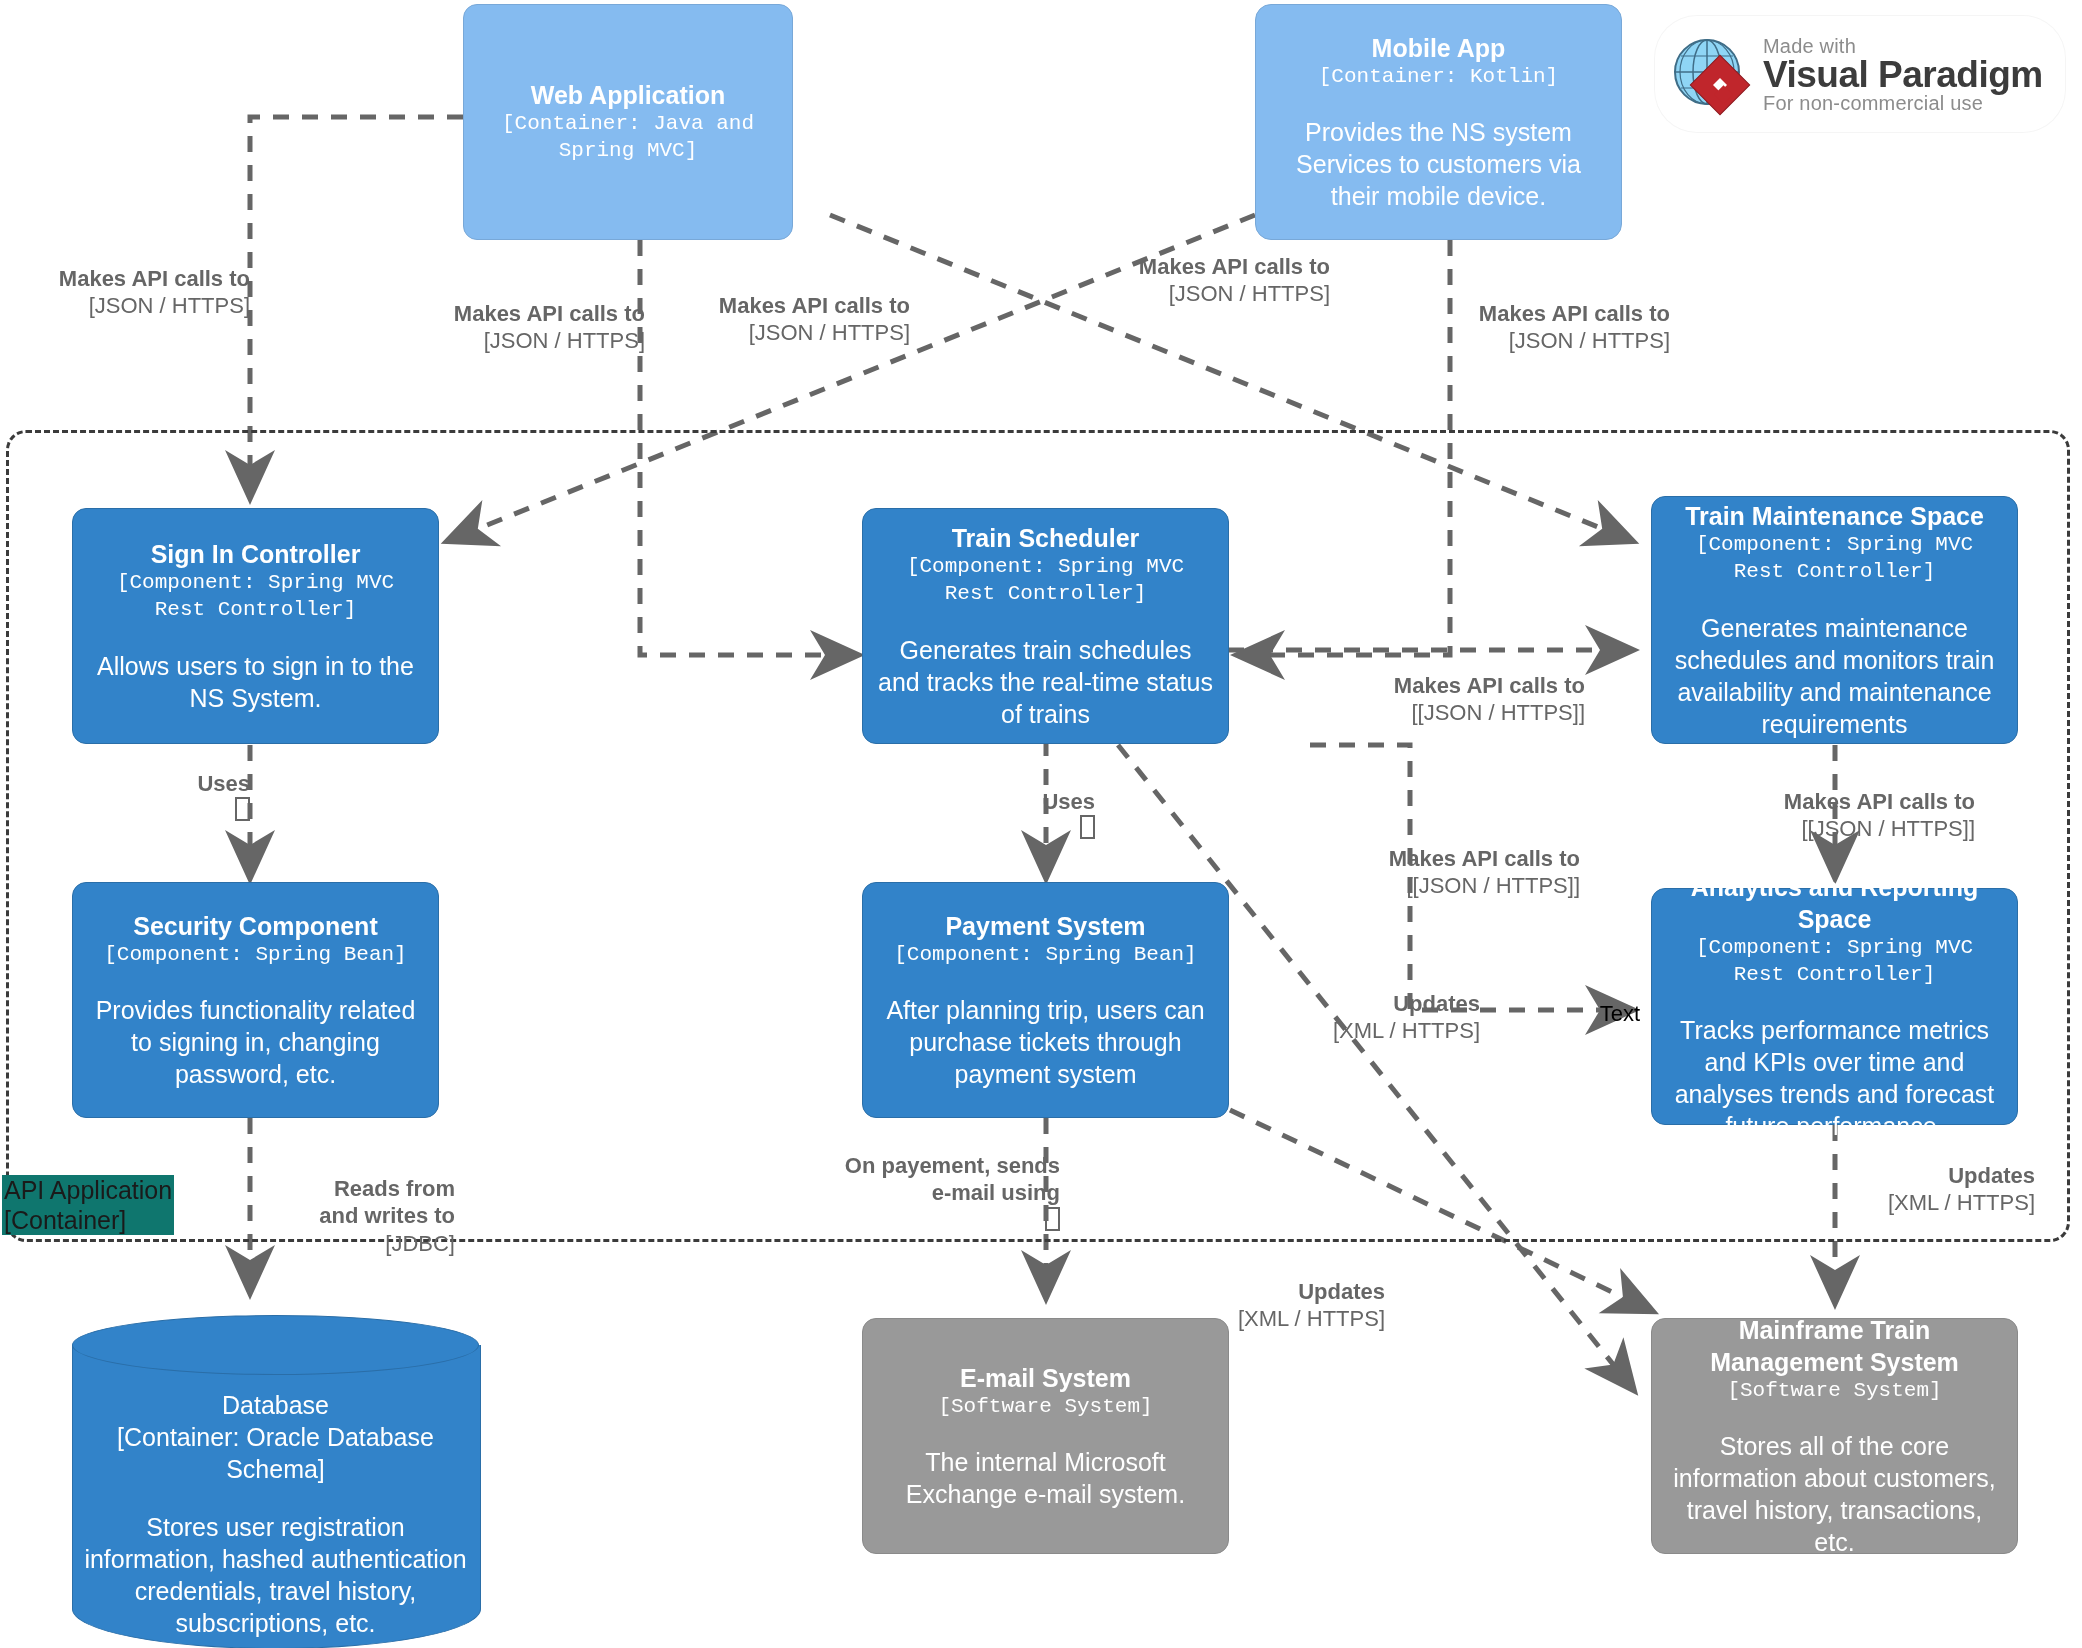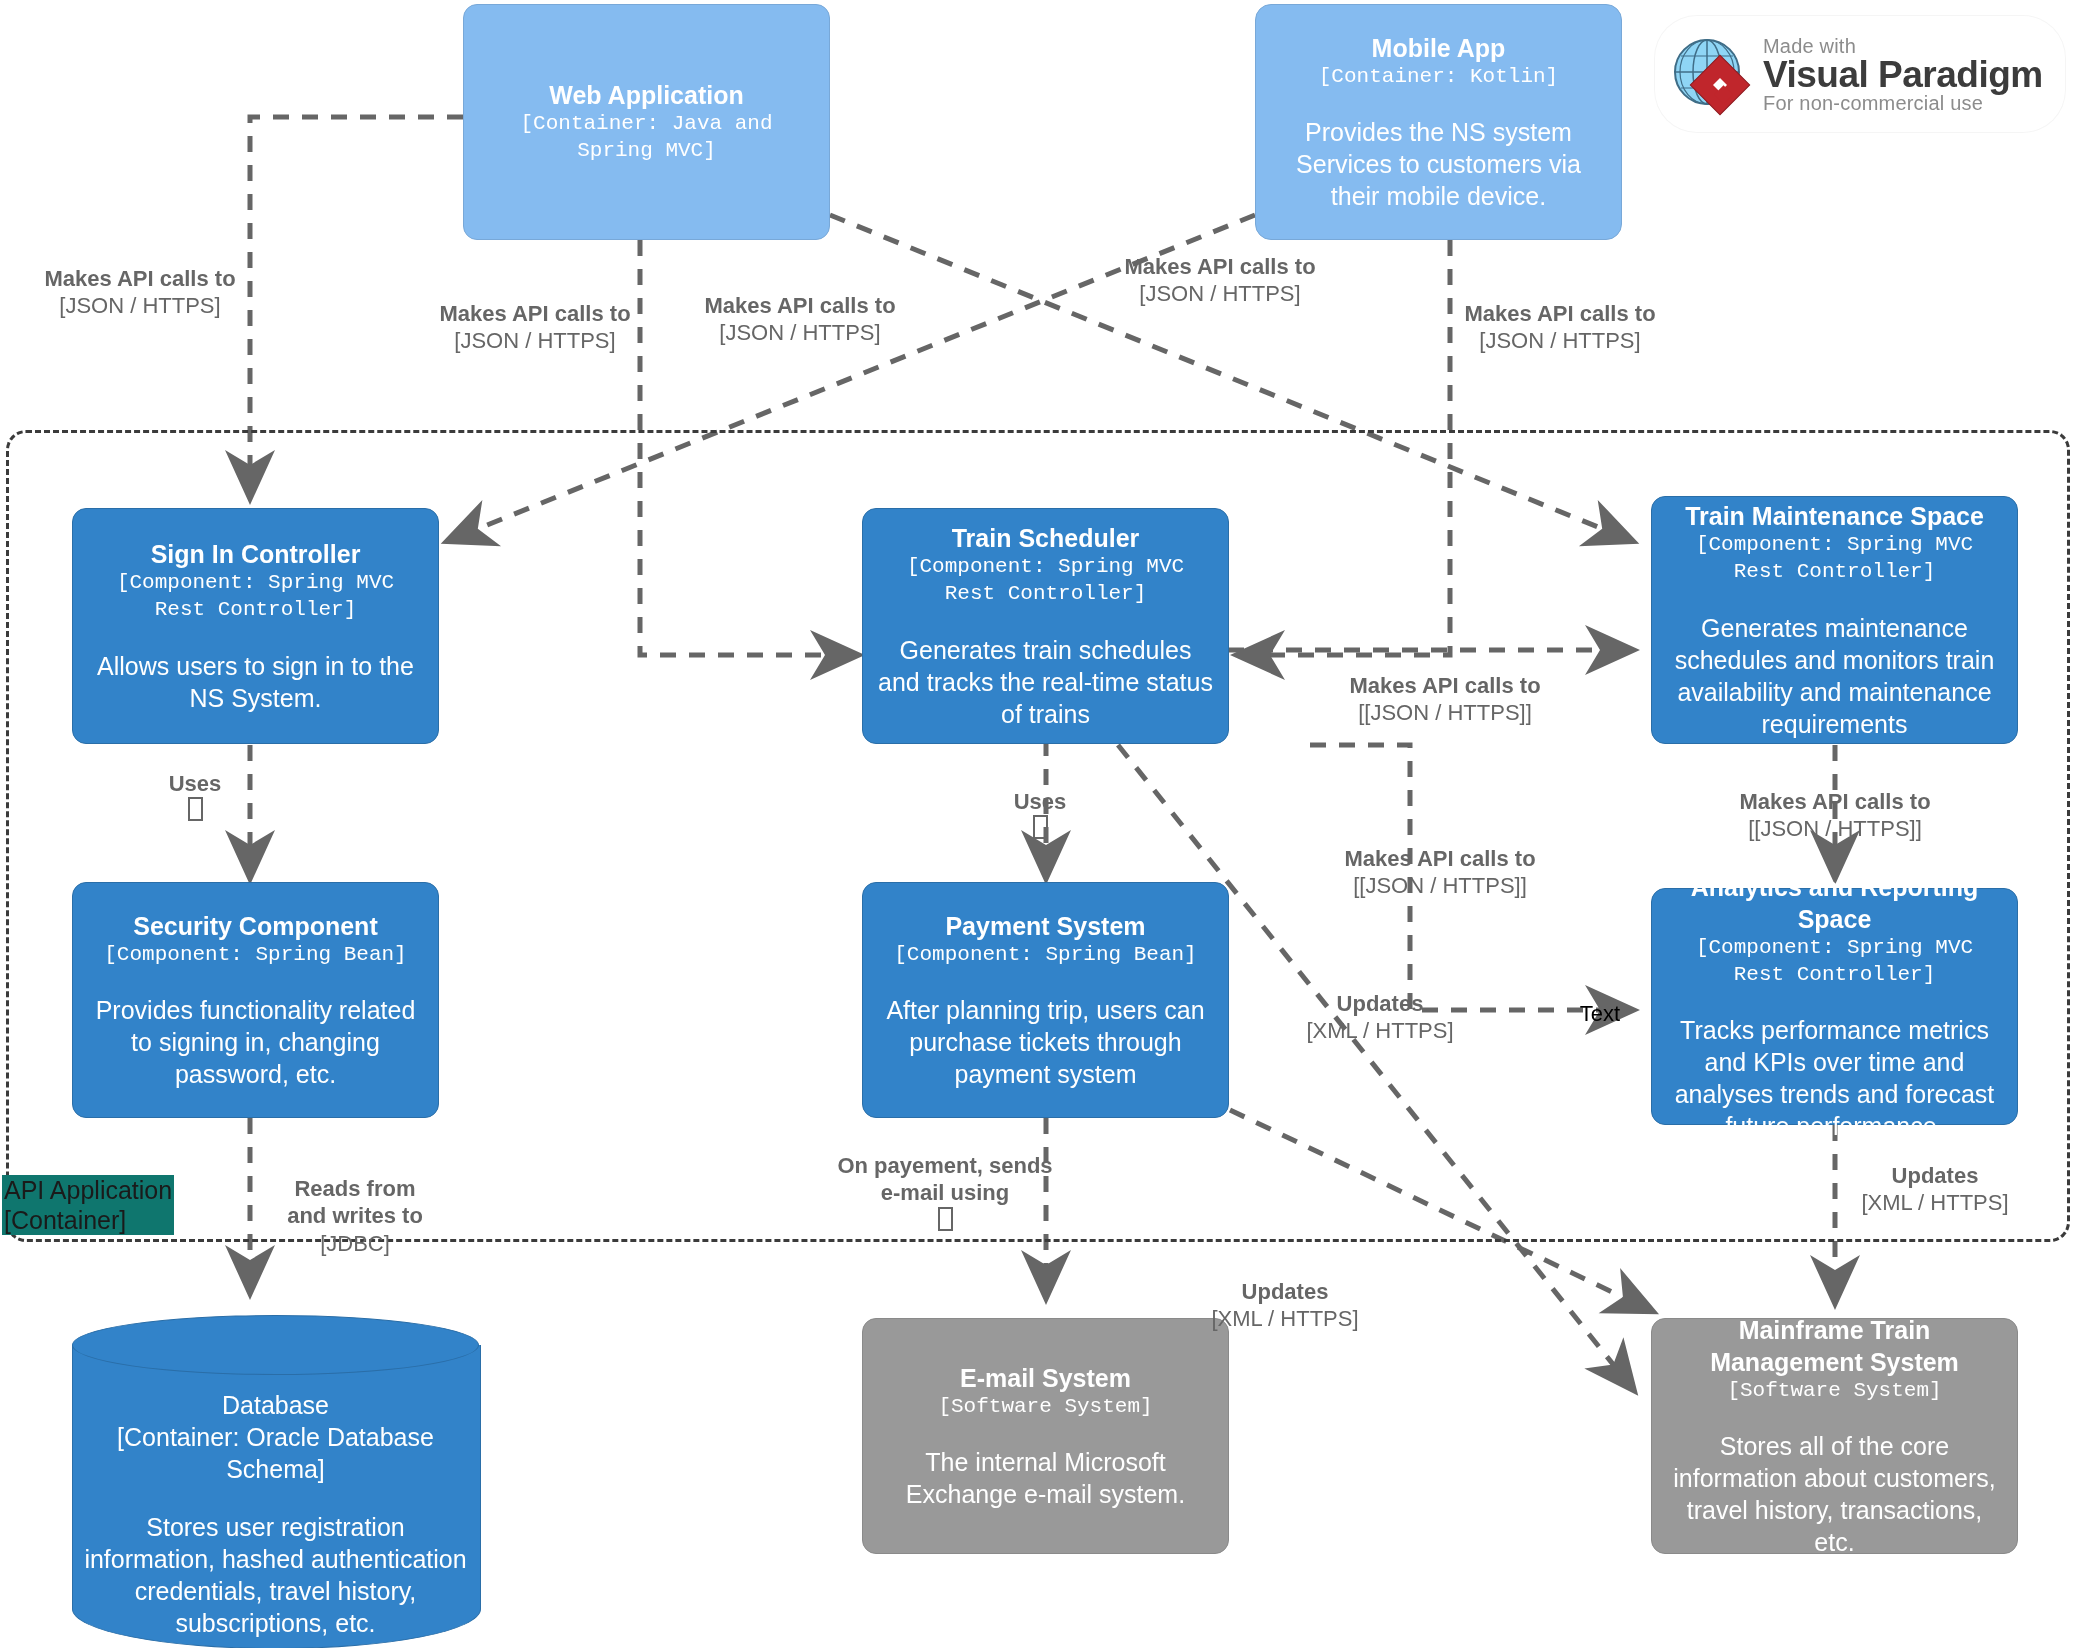--- a/index.html
+++ b/index.html
@@ -30,21 +30,21 @@
   .db .dbtext{position:absolute;left:0;top:74px;width:100%;padding:0 8px;box-sizing:border-box;}
   .db .dbtext .ttl{font-size:25px;line-height:1.28;font-weight:normal;}
   .db .dbtext .tech{font-size:25px;line-height:1.28;}
   .db .dbtext .desc{font-size:25px;line-height:1.28;margin-top:26px;}
 
   
   .boundary{position:absolute;box-sizing:border-box;border:3px dashed #3b3b3b;border-radius:20px;}
   .boundary-label{position:absolute;font-size:25px;color:#1a1a1a;line-height:1.2;
                   background:#0f766e;padding:0 2px;text-align:left;white-space:nowrap;}
 
-  .elabel{position:absolute;color:#666666;text-align:center;line-height:1.24;
+  .elabel{position:absolute;color:#666666;text-align:right;line-height:1.24;
           font-size:22px;white-space:nowrap;}
   .elabel .l1{font-weight:bold;}
   .elabel .l2{font-weight:normal;}
   .elabel.plain{color:#000;font-size:22px;font-weight:normal;}
   .tofu{display:inline-block;width:11px;height:20px;border:2px solid #666;vertical-align:-3px;}
 
   
   .vp{position:absolute;background:#fff;border-radius:42px;display:flex;align-items:center;
       box-shadow:0 0 0 1px rgba(0,0,0,.04);}
   .vp .globe{position:relative;width:84px;height:84px;margin-left:14px;flex:0 0 auto;}
@@ -97,21 +97,21 @@
       <path d="M1230,1110 L1650,1310"></path>
     </g>
   </svg>
 
   <div class="boundary" style="left:6px;top:430px;width:2064px;height:812px;"></div>
   <div class="boundary-label" style="left:2px;top:1175px;">
     <div>API Application</div>
     <div>[Container]</div>
   </div>
 
-  <div class="node container-node" style="left:463px;top:4px;width:367px;height:236px;">
+  <div class="node container-node" style="left:463px;top:4px;width:330px;height:236px;">
     <div class="ttl">Web Application</div>
     <div class="tech">[Container: Java and Spring MVC]</div>
   </div>
 
   <div class="node container-node" style="left:1255px;top:4px;width:367px;height:236px;border-radius:16px;">
     <div class="ttl">Mobile App</div>
     <div class="tech">[Container: Kotlin]</div>
     <div class="desc">Provides the NS system Services to customers via their mobile device.</div>
   </div>
 

